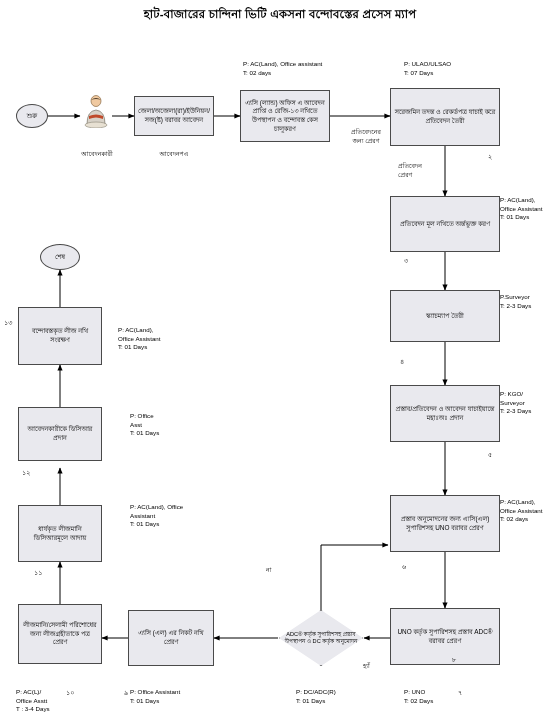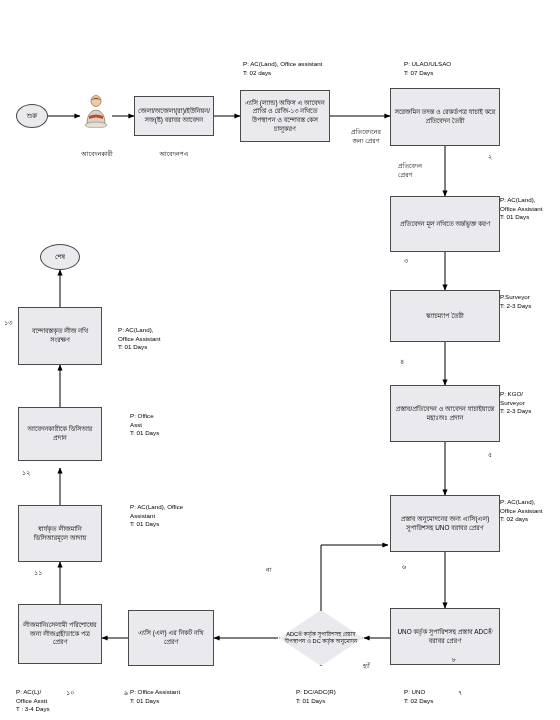--- a/index.html
+++ b/index.html
@@ -56,20 +56,21 @@
   }
   .person{
     position:absolute;
   }
 </style>
 </head>
 <body>
 
 <div id="canvas">
 
+  <div class="title">হাট-বাজারের চান্দিনা ভিটি একসনা বন্দোবস্তের প্রসেস ম্যাপ</div>
 
   <svg class="svg-layer" viewBox="0 0 560 720">
     <defs>
       <marker id="ah" markerWidth="7" markerHeight="7" refX="5.6" refY="2.6" orient="auto">
         <path d="M0,0 L6,2.6 L0,5.2 z" fill="#000"></path>
       </marker>
     </defs>
     <g stroke="#000" stroke-width="1" fill="none" marker-end="url(#ah)">
 
       <path d="M48,116 L80,116"></path>

